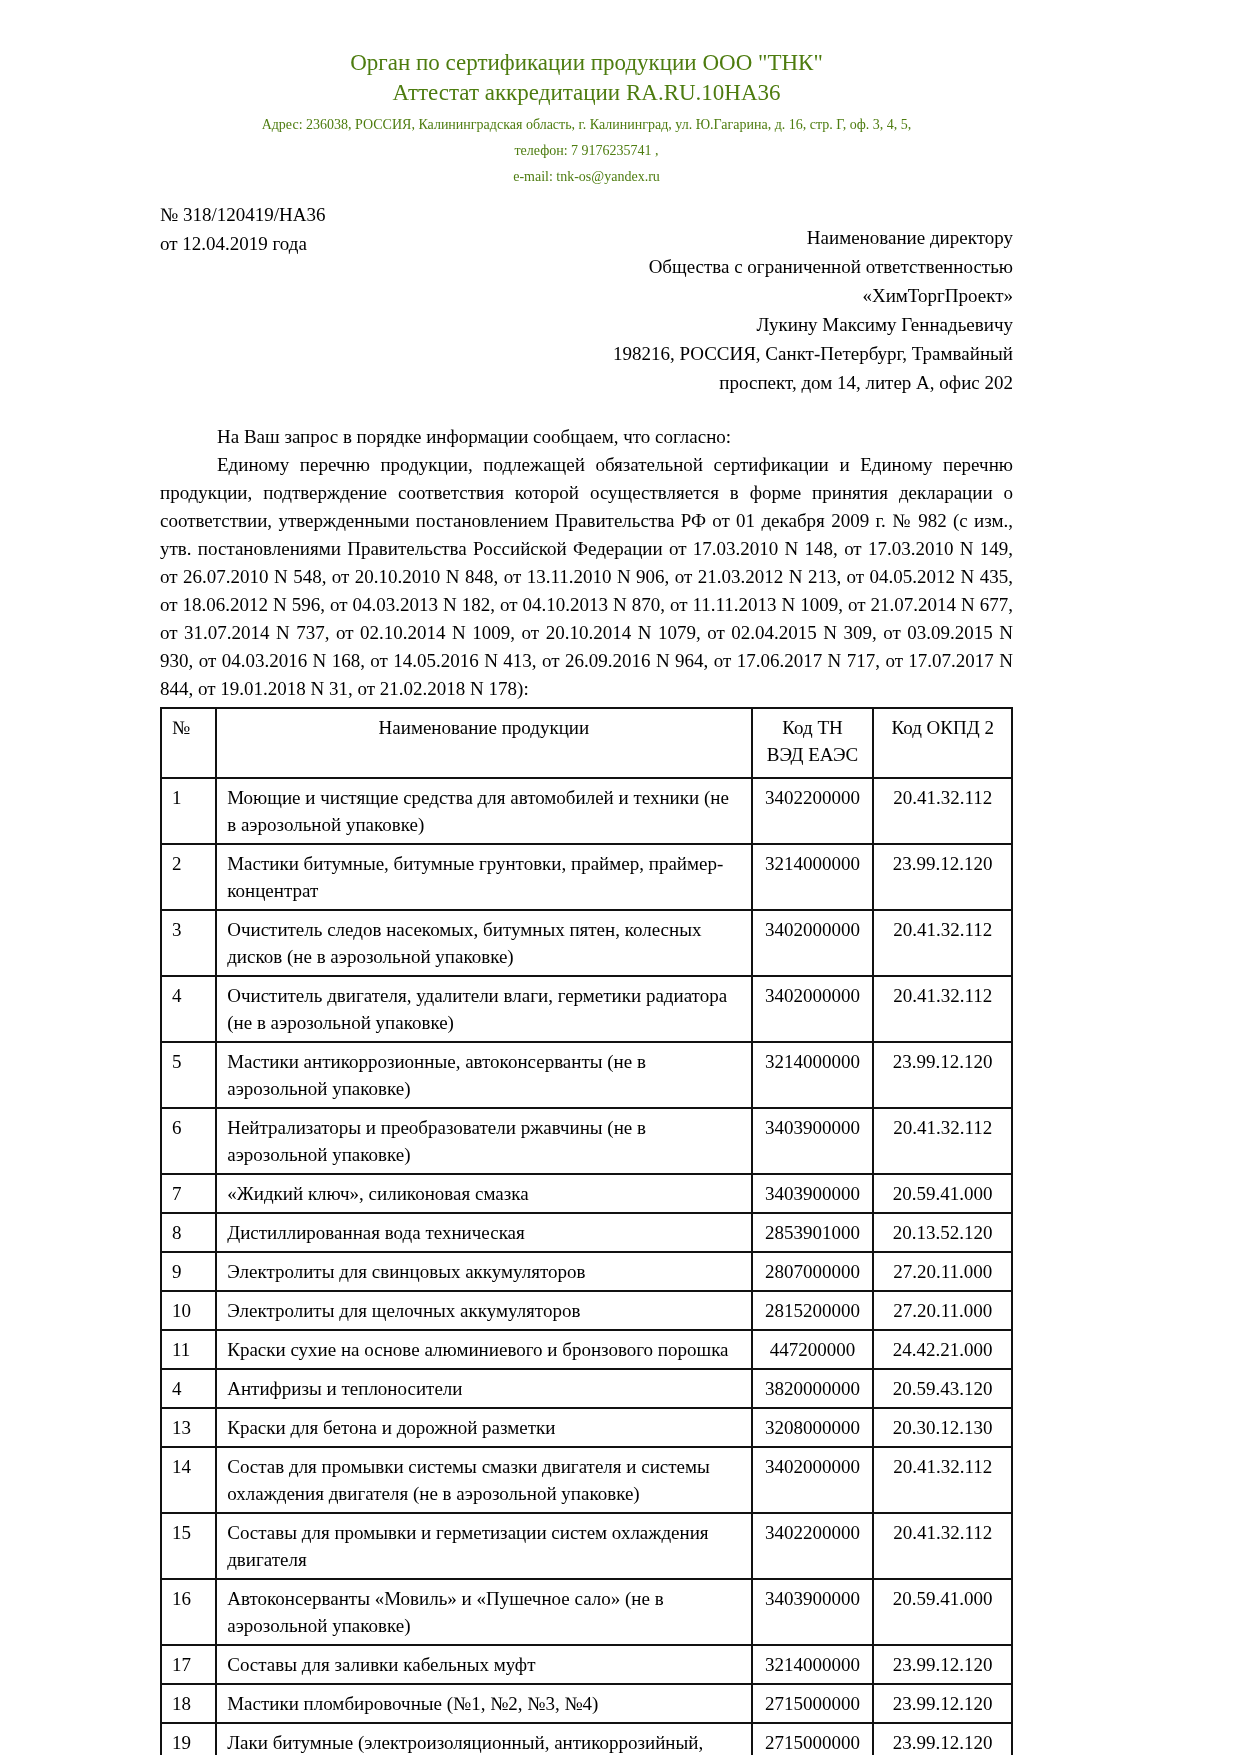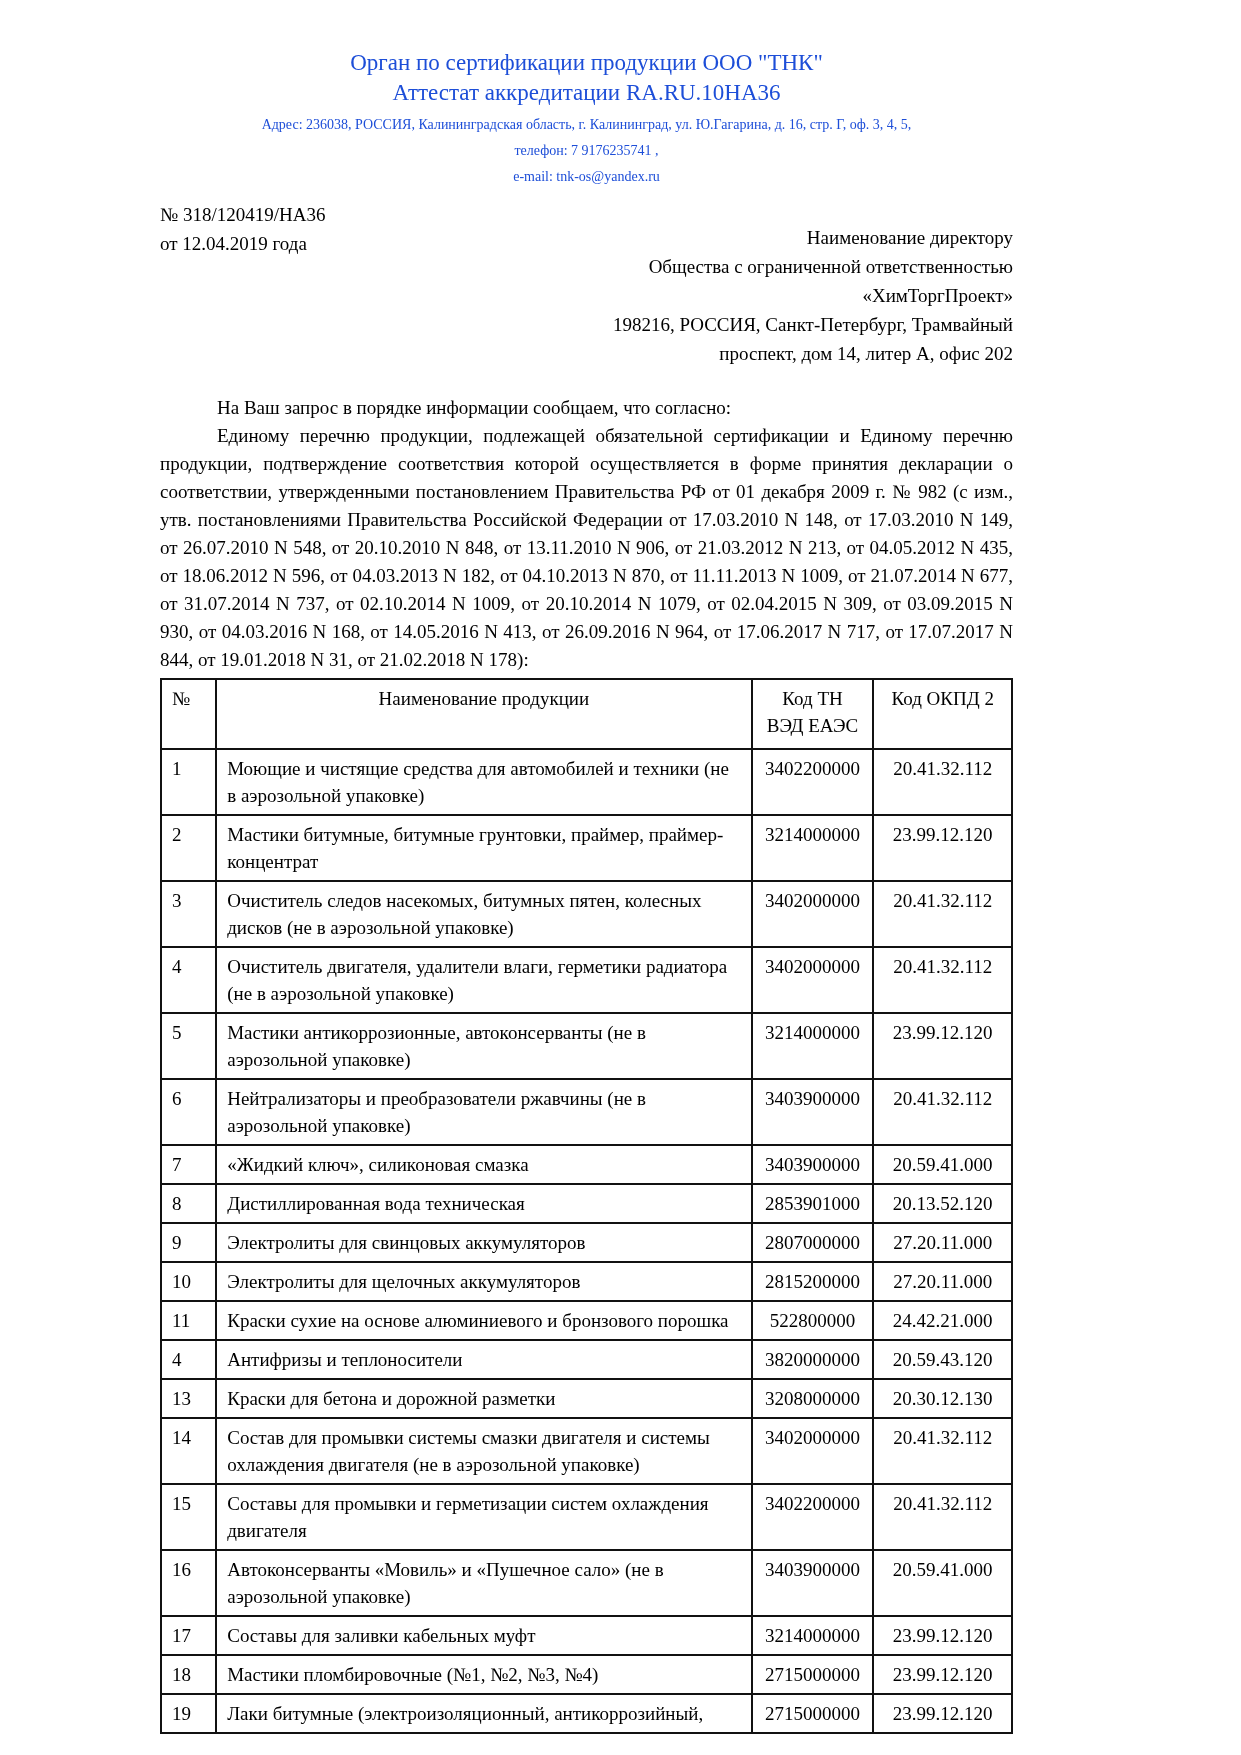--- a/index.html
+++ b/index.html
@@ -10,21 +10,21 @@
     background: #ffffff;
     color: #000000;
     font-family: "Liberation Serif", "DejaVu Serif", serif;
   }
   .page {
     width: 1241px;
     min-height: 1755px;
     padding: 48px 228px 40px 160px;
   }
   
-  .letterhead { text-align: center; color: #1d4ed8; }
+  .letterhead { text-align: center; color: #4d7c0f; }
   .letterhead .org-line {
     font-size: 23px;
     line-height: 30px;
   }
   .letterhead .small-line {
     font-size: 14px;
     line-height: 18px;
     margin-top: 8px;
   }
   
@@ -87,20 +87,21 @@
 
   <div class="ref-recipient">
     <div class="ref-block">
       <div>№ 318/120419/НА36</div>
       <div>от 12.04.2019 года</div>
     </div>
     <div class="recipient-block">
       <div>Наименование директору</div>
       <div>Общества с ограниченной ответственностью</div>
       <div>«ХимТоргПроект»</div>
+      <div>Лукину Максиму Геннадьевичу</div>
       <div>198216, РОССИЯ, Санкт-Петербург, Трамвайный</div>
       <div>проспект, дом 14, литер А, офис 202</div>
     </div>
   </div>
 
   <p class="intro-paragraph">На Ваш запрос в порядке информации сообщаем, что согласно:</p>
   <p class="legal-paragraph">Единому перечню продукции, подлежащей обязательной сертификации и Единому перечню продукции, подтверждение соответствия которой осуществляется в форме принятия декларации о соответствии, утвержденными постановлением Правительства РФ от 01 декабря 2009 г. № 982 (с изм., утв. постановлениями Правительства Российской Федерации от 17.03.2010 N 148, от 17.03.2010 N 149, от 26.07.2010 N 548, от 20.10.2010 N 848, от 13.11.2010 N 906, от 21.03.2012 N 213, от 04.05.2012 N 435, от 18.06.2012 N 596, от 04.03.2013 N 182, от 04.10.2013 N 870, от 11.11.2013 N 1009, от 21.07.2014 N 677, от 31.07.2014 N 737, от 02.10.2014 N 1009, от 20.10.2014 N 1079, от 02.04.2015 N 309, от 03.09.2015 N 930, от 04.03.2016 N 168, от 14.05.2016 N 413, от 26.09.2016 N 964, от 17.06.2017 N 717, от 17.07.2017 N 844, от 19.01.2018 N 31, от 21.02.2018 N 178):</p>
 
   <table class="product-table">
     <thead>
@@ -168,21 +169,21 @@
         </tr>
         <tr>
           <td class="c-num">10</td>
           <td class="c-name">Электролиты для щелочных аккумуляторов</td>
           <td class="c-code">2815200000</td>
           <td class="c-code">27.20.11.000</td>
         </tr>
         <tr>
           <td class="c-num">11</td>
           <td class="c-name">Краски сухие на основе алюминиевого и бронзового порошка</td>
-          <td class="c-code">522800000</td>
+          <td class="c-code">447200000</td>
           <td class="c-code">24.42.21.000</td>
         </tr>
         <tr>
           <td class="c-num">4</td>
           <td class="c-name">Антифризы и теплоносители</td>
           <td class="c-code">3820000000</td>
           <td class="c-code">20.59.43.120</td>
         </tr>
         <tr>
           <td class="c-num">13</td>

